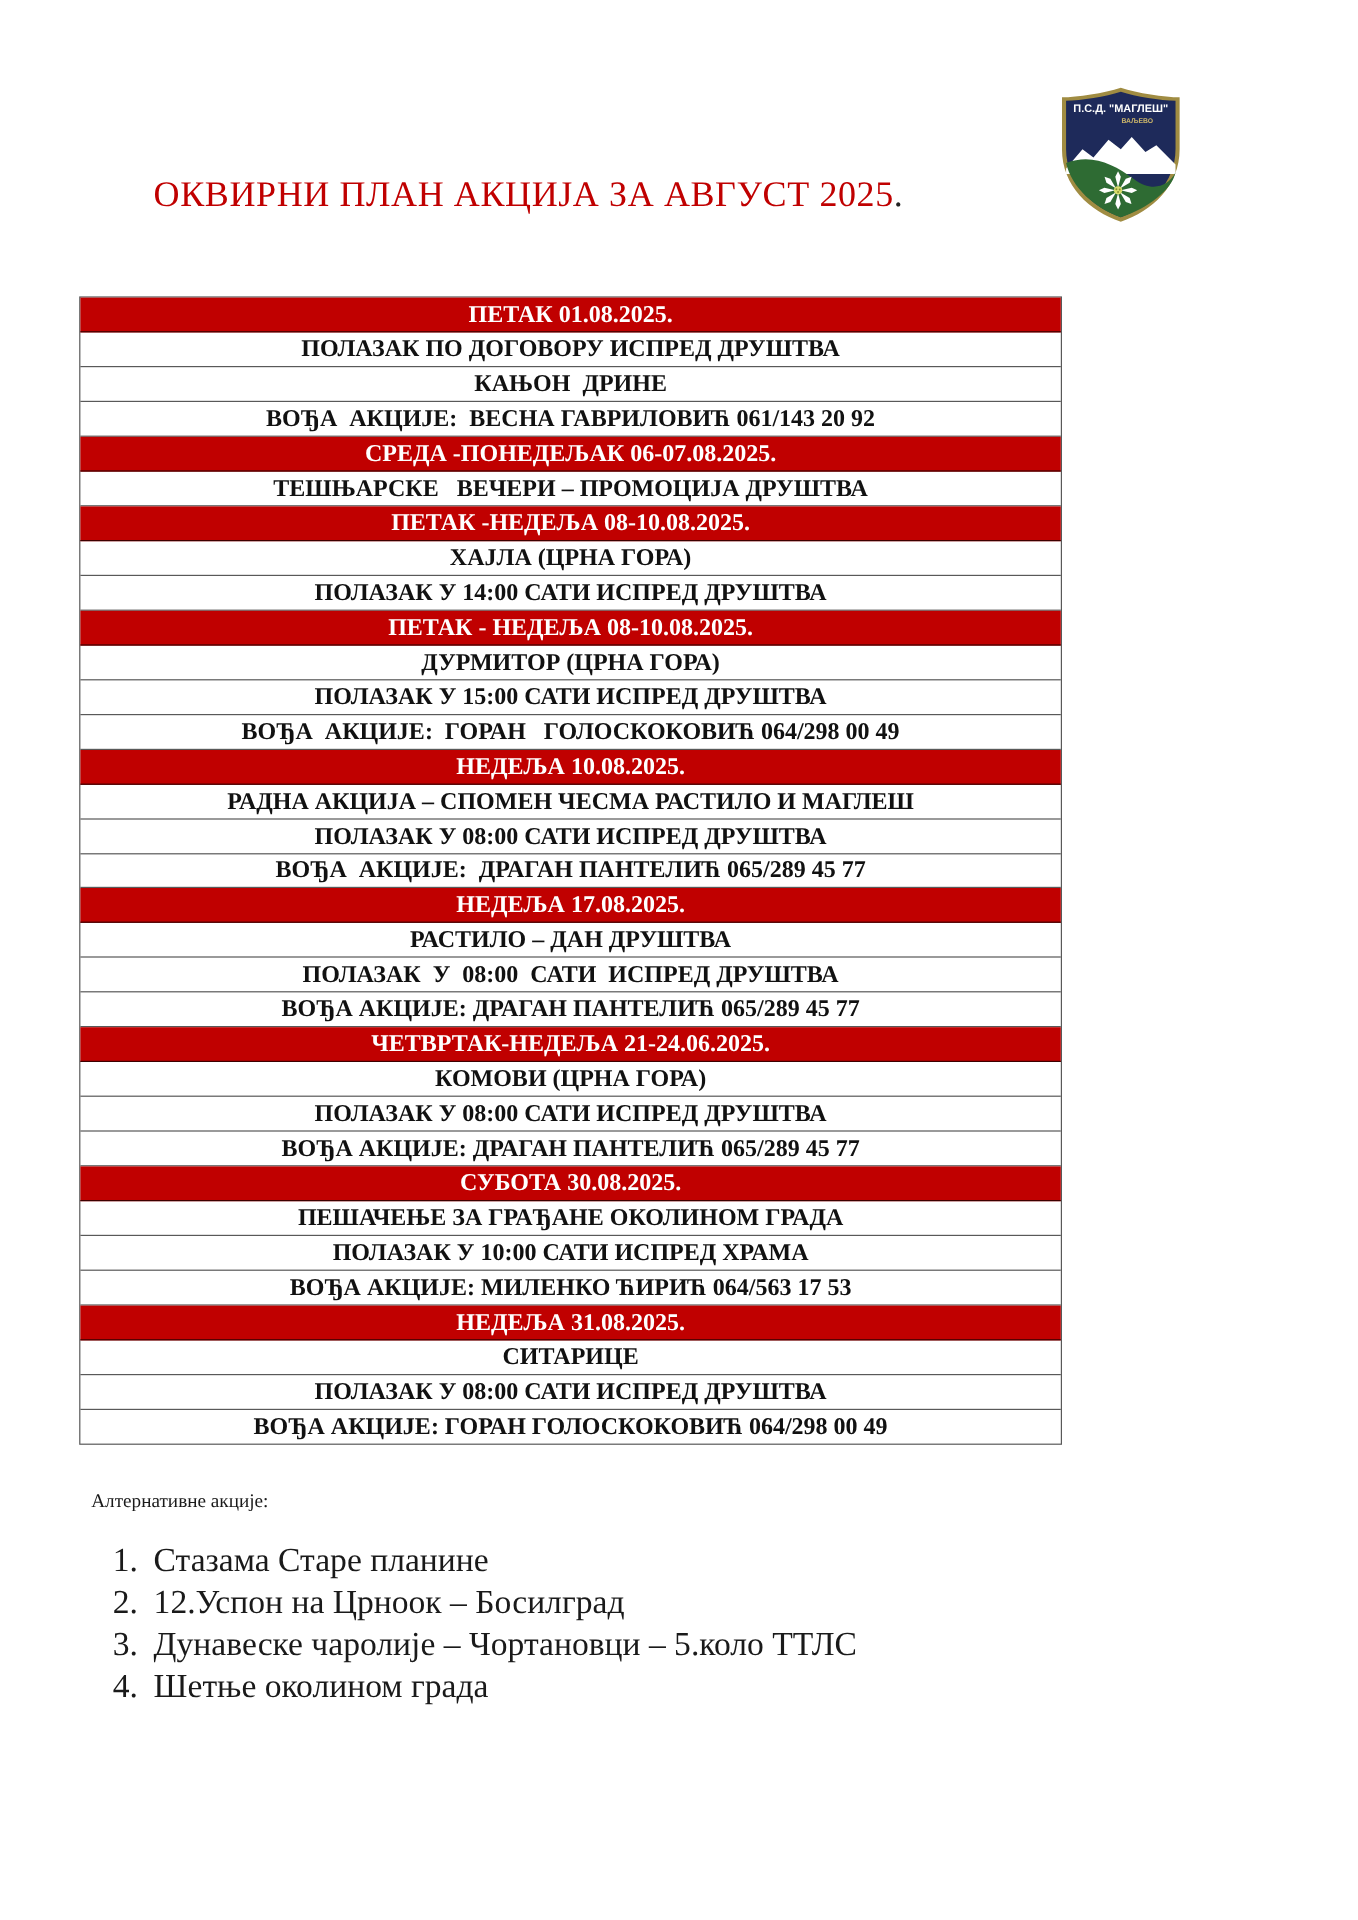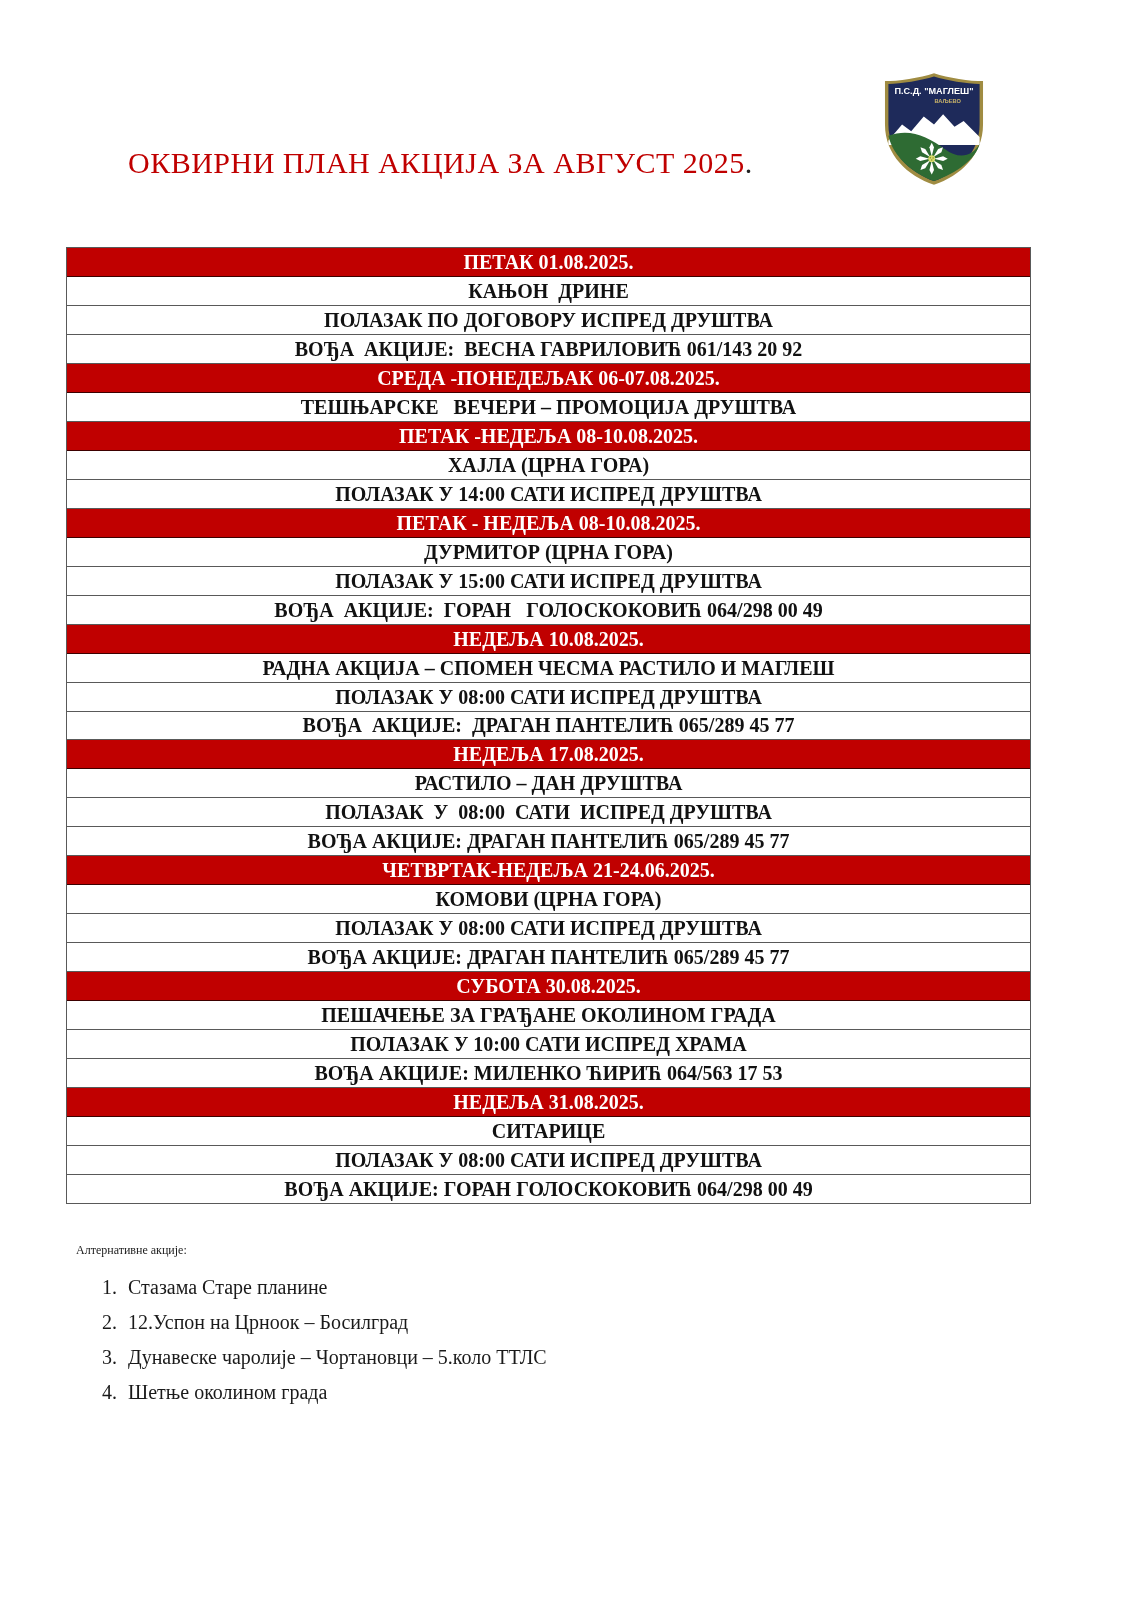--- a/index.html
+++ b/index.html
@@ -31,21 +31,21 @@
     left: 876px;
     top: 72px;
     width: 116px;
     height: 114px;
   }
 
   .plan-table {
     position: absolute;
     left: 66px;
     top: 247px;
-    width: 965px;
+    width: 819px;
     height: 957px;
     display: flex;
     flex-direction: column;
     border: 1px solid #595959;
     background: #ffffff;
   }
   .row {
     flex: 1;
     display: flex;
     align-items: center;
@@ -67,32 +67,32 @@
 
   .footer-notes {
     position: absolute;
     left: 76px;
     top: 1243px;
     width: 700px;
     font-size: 20px;
     color: #1a1a1a;
   }
   .footer-notes .notes-heading {
-    font-size: 12px;
-    margin-bottom: 12px;
+    font-size: 16px;
+    margin-bottom: 22px;
   }
   .footer-notes ol {
     list-style: decimal;
     list-style-position: outside;
     padding-left: 46px;
   }
   .footer-notes li {
     padding-left: 6px;
     line-height: 35px;
-    font-size: 20px;
+    font-size: 28px;
   }
 </style>
 </head>
 <body>
 
 <div class="page">
 
   <h1 class="doc-title"><span>ОКВИРНИ ПЛАН АКЦИЈА ЗА АВГУСТ 2025</span><span class="title-period">.</span></h1>
 
   <svg class="logo" viewBox="0 0 100 100" xmlns="http://www.w3.org/2000/svg">
@@ -122,22 +122,22 @@
       <circle cx="0" cy="1.2" r="0.7" fill="#8a8f2f"></circle>
     </g>
 
     <text x="50" y="19" text-anchor="middle" fill="#ffffff" font-family="Liberation Sans, sans-serif" font-size="8" font-weight="bold">П.С.Д.  "МАГЛЕШ"</text>
     <text x="62" y="27" text-anchor="middle" fill="#c9b36a" font-family="Liberation Sans, sans-serif" font-size="5" font-weight="bold">ВАЉЕВО</text>
   </svg>
 
   <div class="plan-table">
 
   <div class="row row-red">ПЕТАК 01.08.2025.</div>
+      <div class="row">ПОЛАЗАК ПО ДОГОВОРУ ИСПРЕД ДРУШТВА</div>
       <div class="row">КАЊОН  ДРИНЕ</div>
-      <div class="row">ПОЛАЗАК ПО ДОГОВОРУ ИСПРЕД ДРУШТВА</div>
       <div class="row">ВОЂА  АКЦИЈЕ:  ВЕСНА ГАВРИЛОВИЋ 061/143 20 92</div>
       <div class="row row-red">СРЕДА -ПОНЕДЕЉАК 06-07.08.2025.</div>
       <div class="row">ТЕШЊАРСКЕ   ВЕЧЕРИ – ПРОМОЦИЈА ДРУШТВА</div>
       <div class="row row-red">ПЕТАК -НЕДЕЉА 08-10.08.2025.</div>
       <div class="row">ХАЈЛА (ЦРНА ГОРА)</div>
       <div class="row">ПОЛАЗАК У 14:00 САТИ ИСПРЕД ДРУШТВА</div>
       <div class="row row-red">ПЕТАК - НЕДЕЉА 08-10.08.2025.</div>
       <div class="row">ДУРМИТОР (ЦРНА ГОРА)</div>
       <div class="row">ПОЛАЗАК У 15:00 САТИ ИСПРЕД ДРУШТВА</div>
       <div class="row">ВОЂА  АКЦИЈЕ:  ГОРАН   ГОЛОСКОКОВИЋ 064/298 00 49</div>

